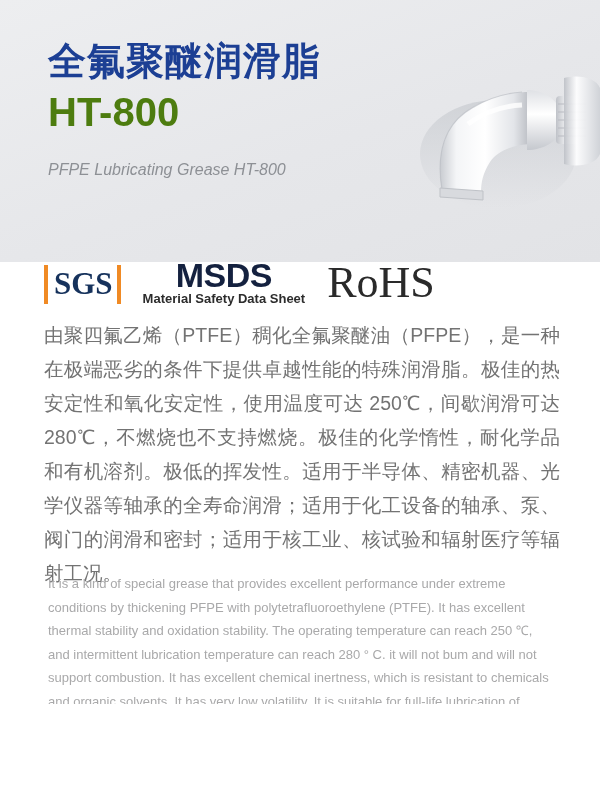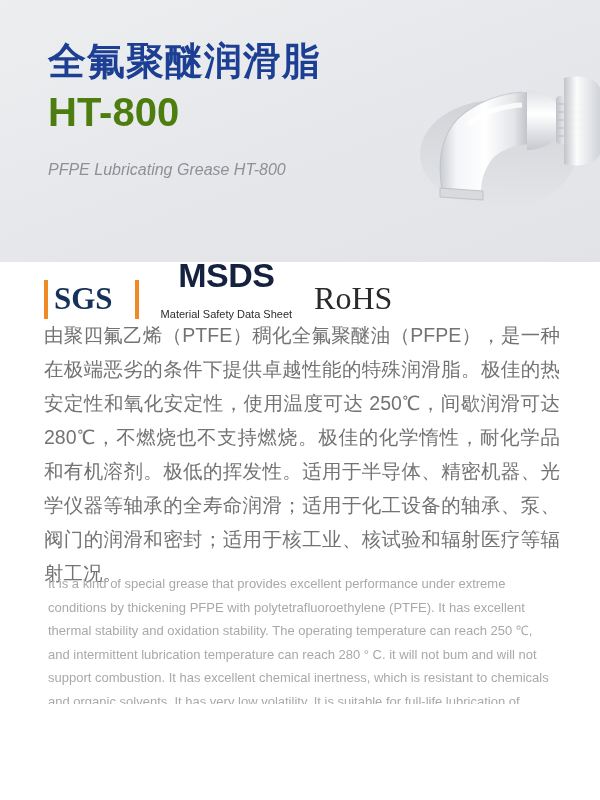--- a/index.html
+++ b/index.html
@@ -80,21 +80,21 @@
     left: 44px;
     top: 258px;
     display: flex;
     align-items: flex-end;
     gap: 22px;
     z-index: 4;
   }
   .sgs {
     position: relative;
     display: inline-block;
-    padding: 2px 22px 4px 6px;
+    padding: 2px 4px 4px 6px;
     border-left: 4px solid #f08a24;
     border-right: 4px solid #f08a24;
   }
   .sgs-text {
     font-family: "Liberation Serif", serif;
     font-weight: bold;
     font-size: 31px;
     line-height: 33px;
     color: #16325c;
     letter-spacing: 0px;
@@ -105,30 +105,30 @@
   }
   .msds-main {
     font-family: "Liberation Sans", sans-serif;
     font-weight: bold;
     font-size: 34px;
     line-height: 34px;
     color: #14213f;
     letter-spacing: -0.5px;
   }
   .msds-sub {
-    margin-top: 17px;
-    font-size: 11px;
+    margin-top: 2px;
+    font-size: 13px;
     line-height: 10px;
     color: #2c2c2c;
-    font-weight: normal;
+    font-weight: bold;
     letter-spacing: 0px;
   }
   .rohs {
     font-family: "Liberation Serif", serif;
-    font-size: 32px;
+    font-size: 44px;
     line-height: 34px;
     color: #2a2a2a;
     letter-spacing: 0px;
     padding-bottom: 4px;
   }
   
   .body-cn {
     position: absolute;
     left: 44px;
     top: 318px;

